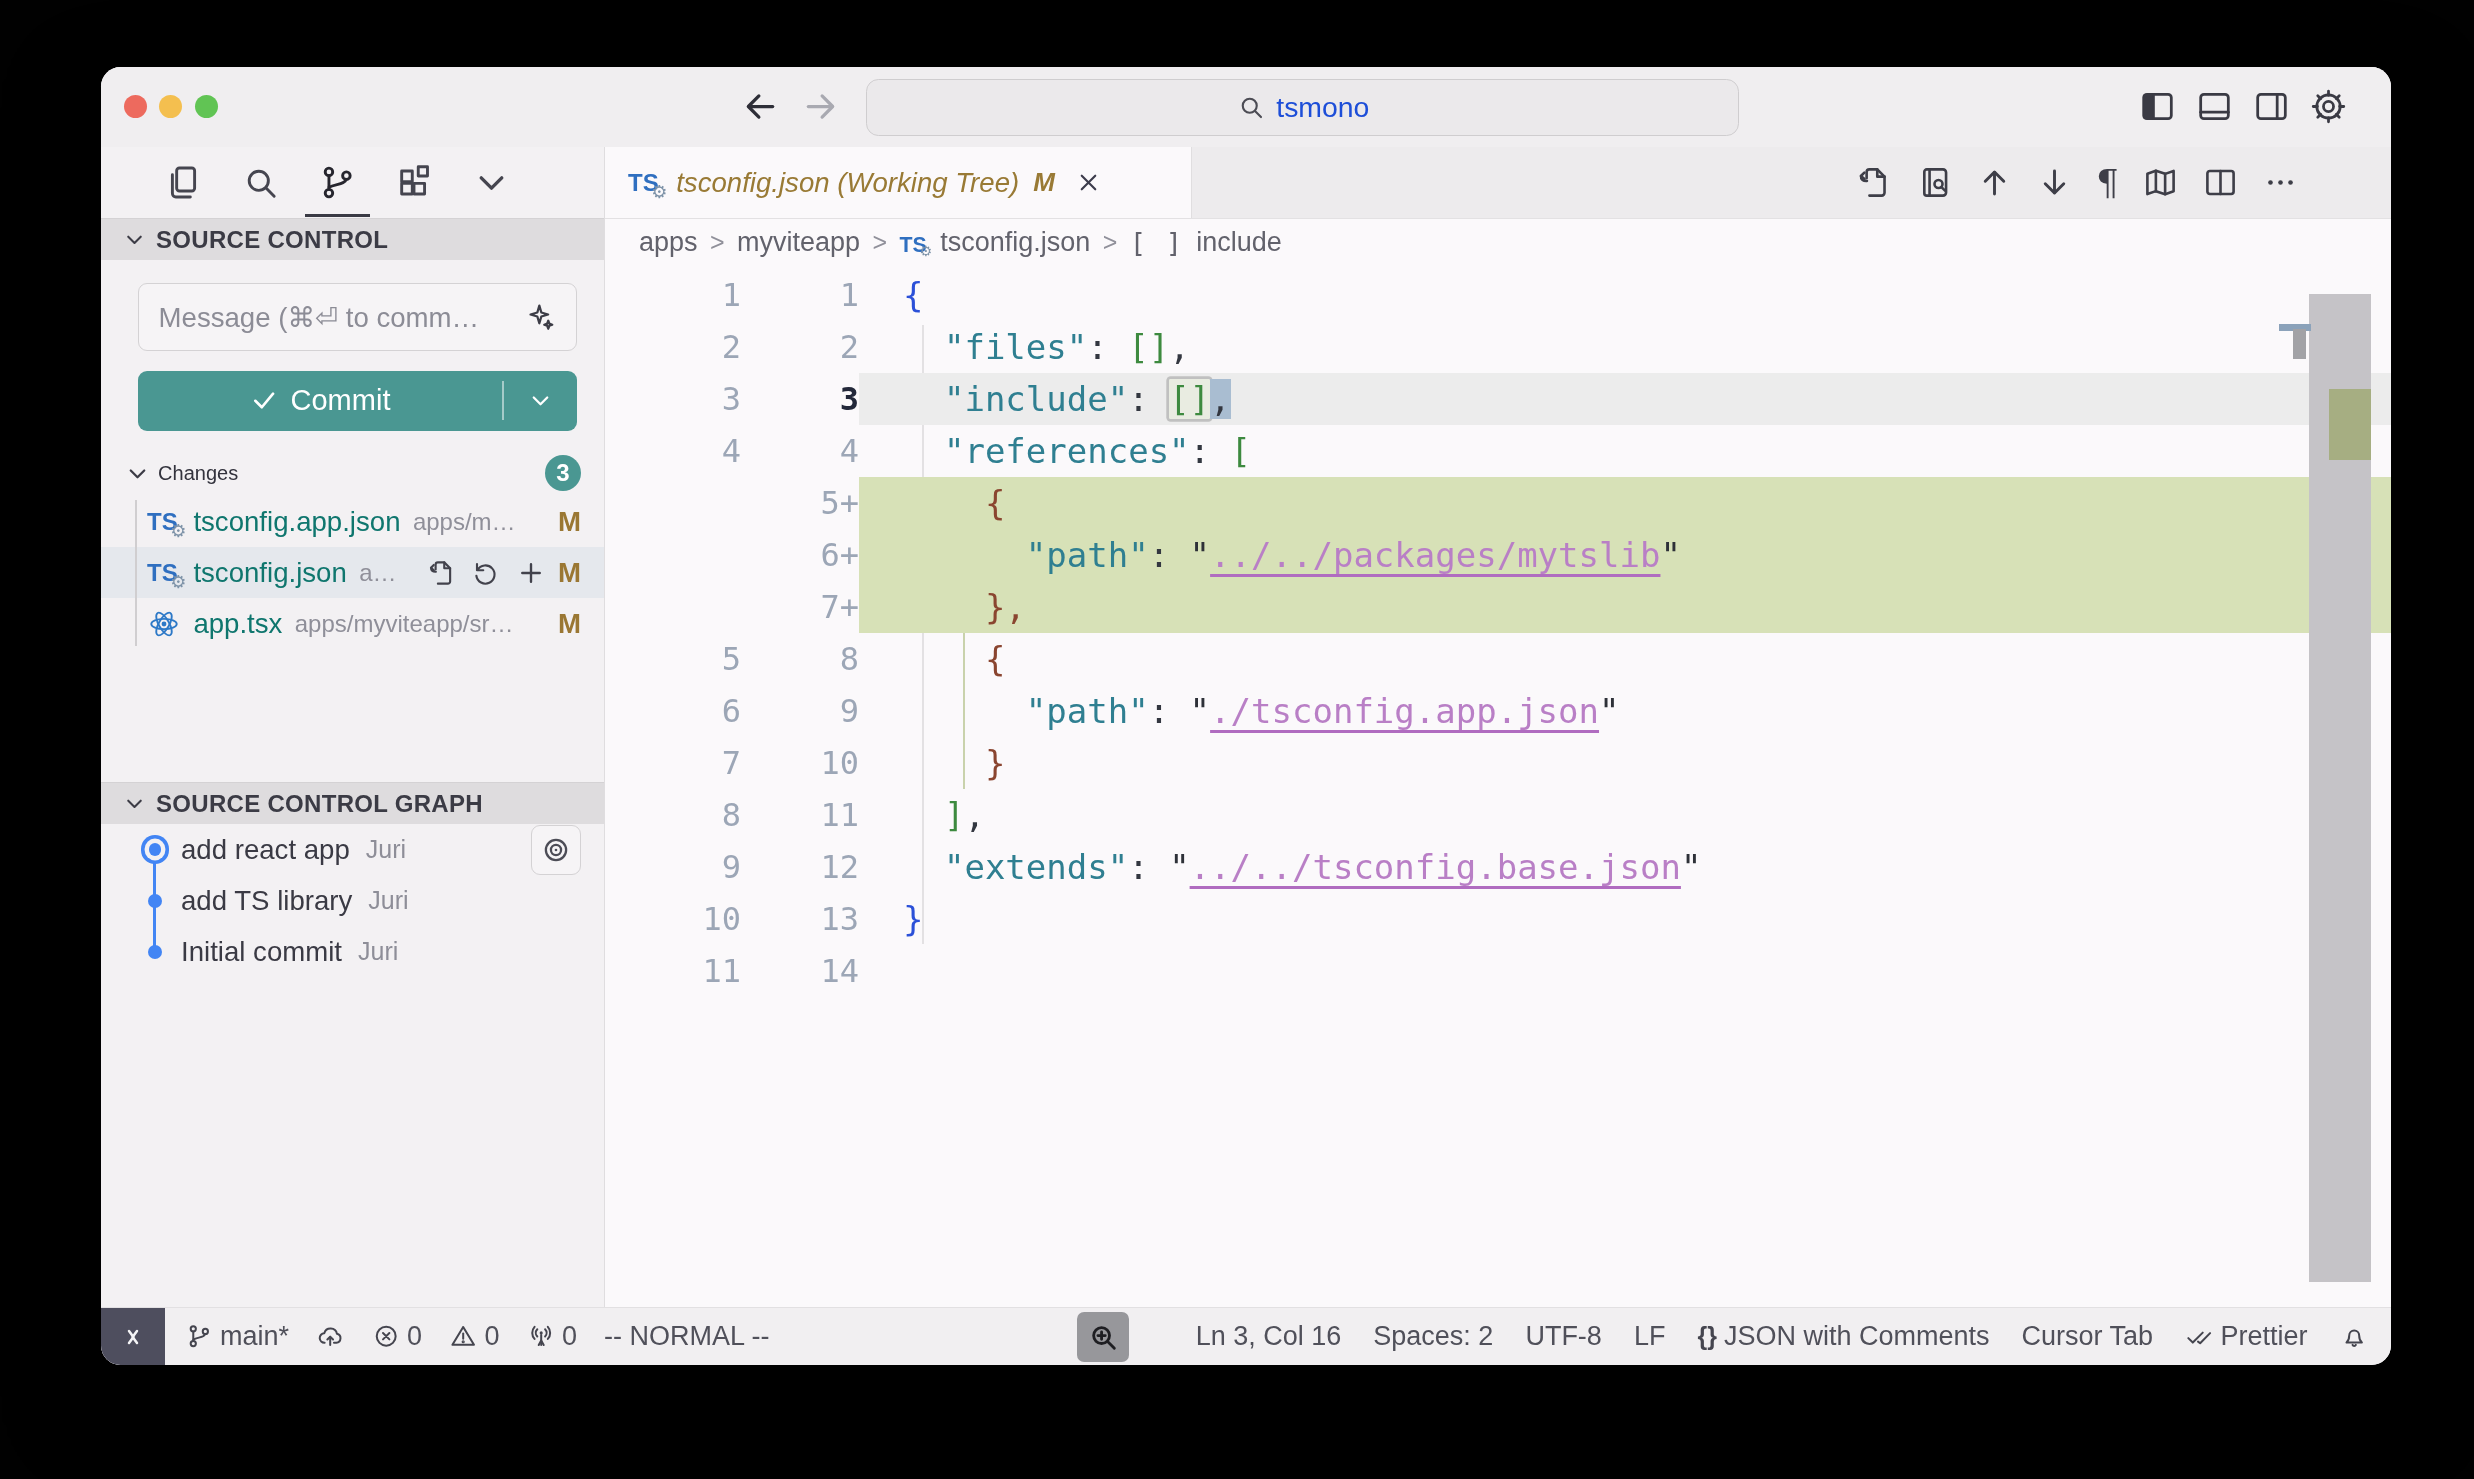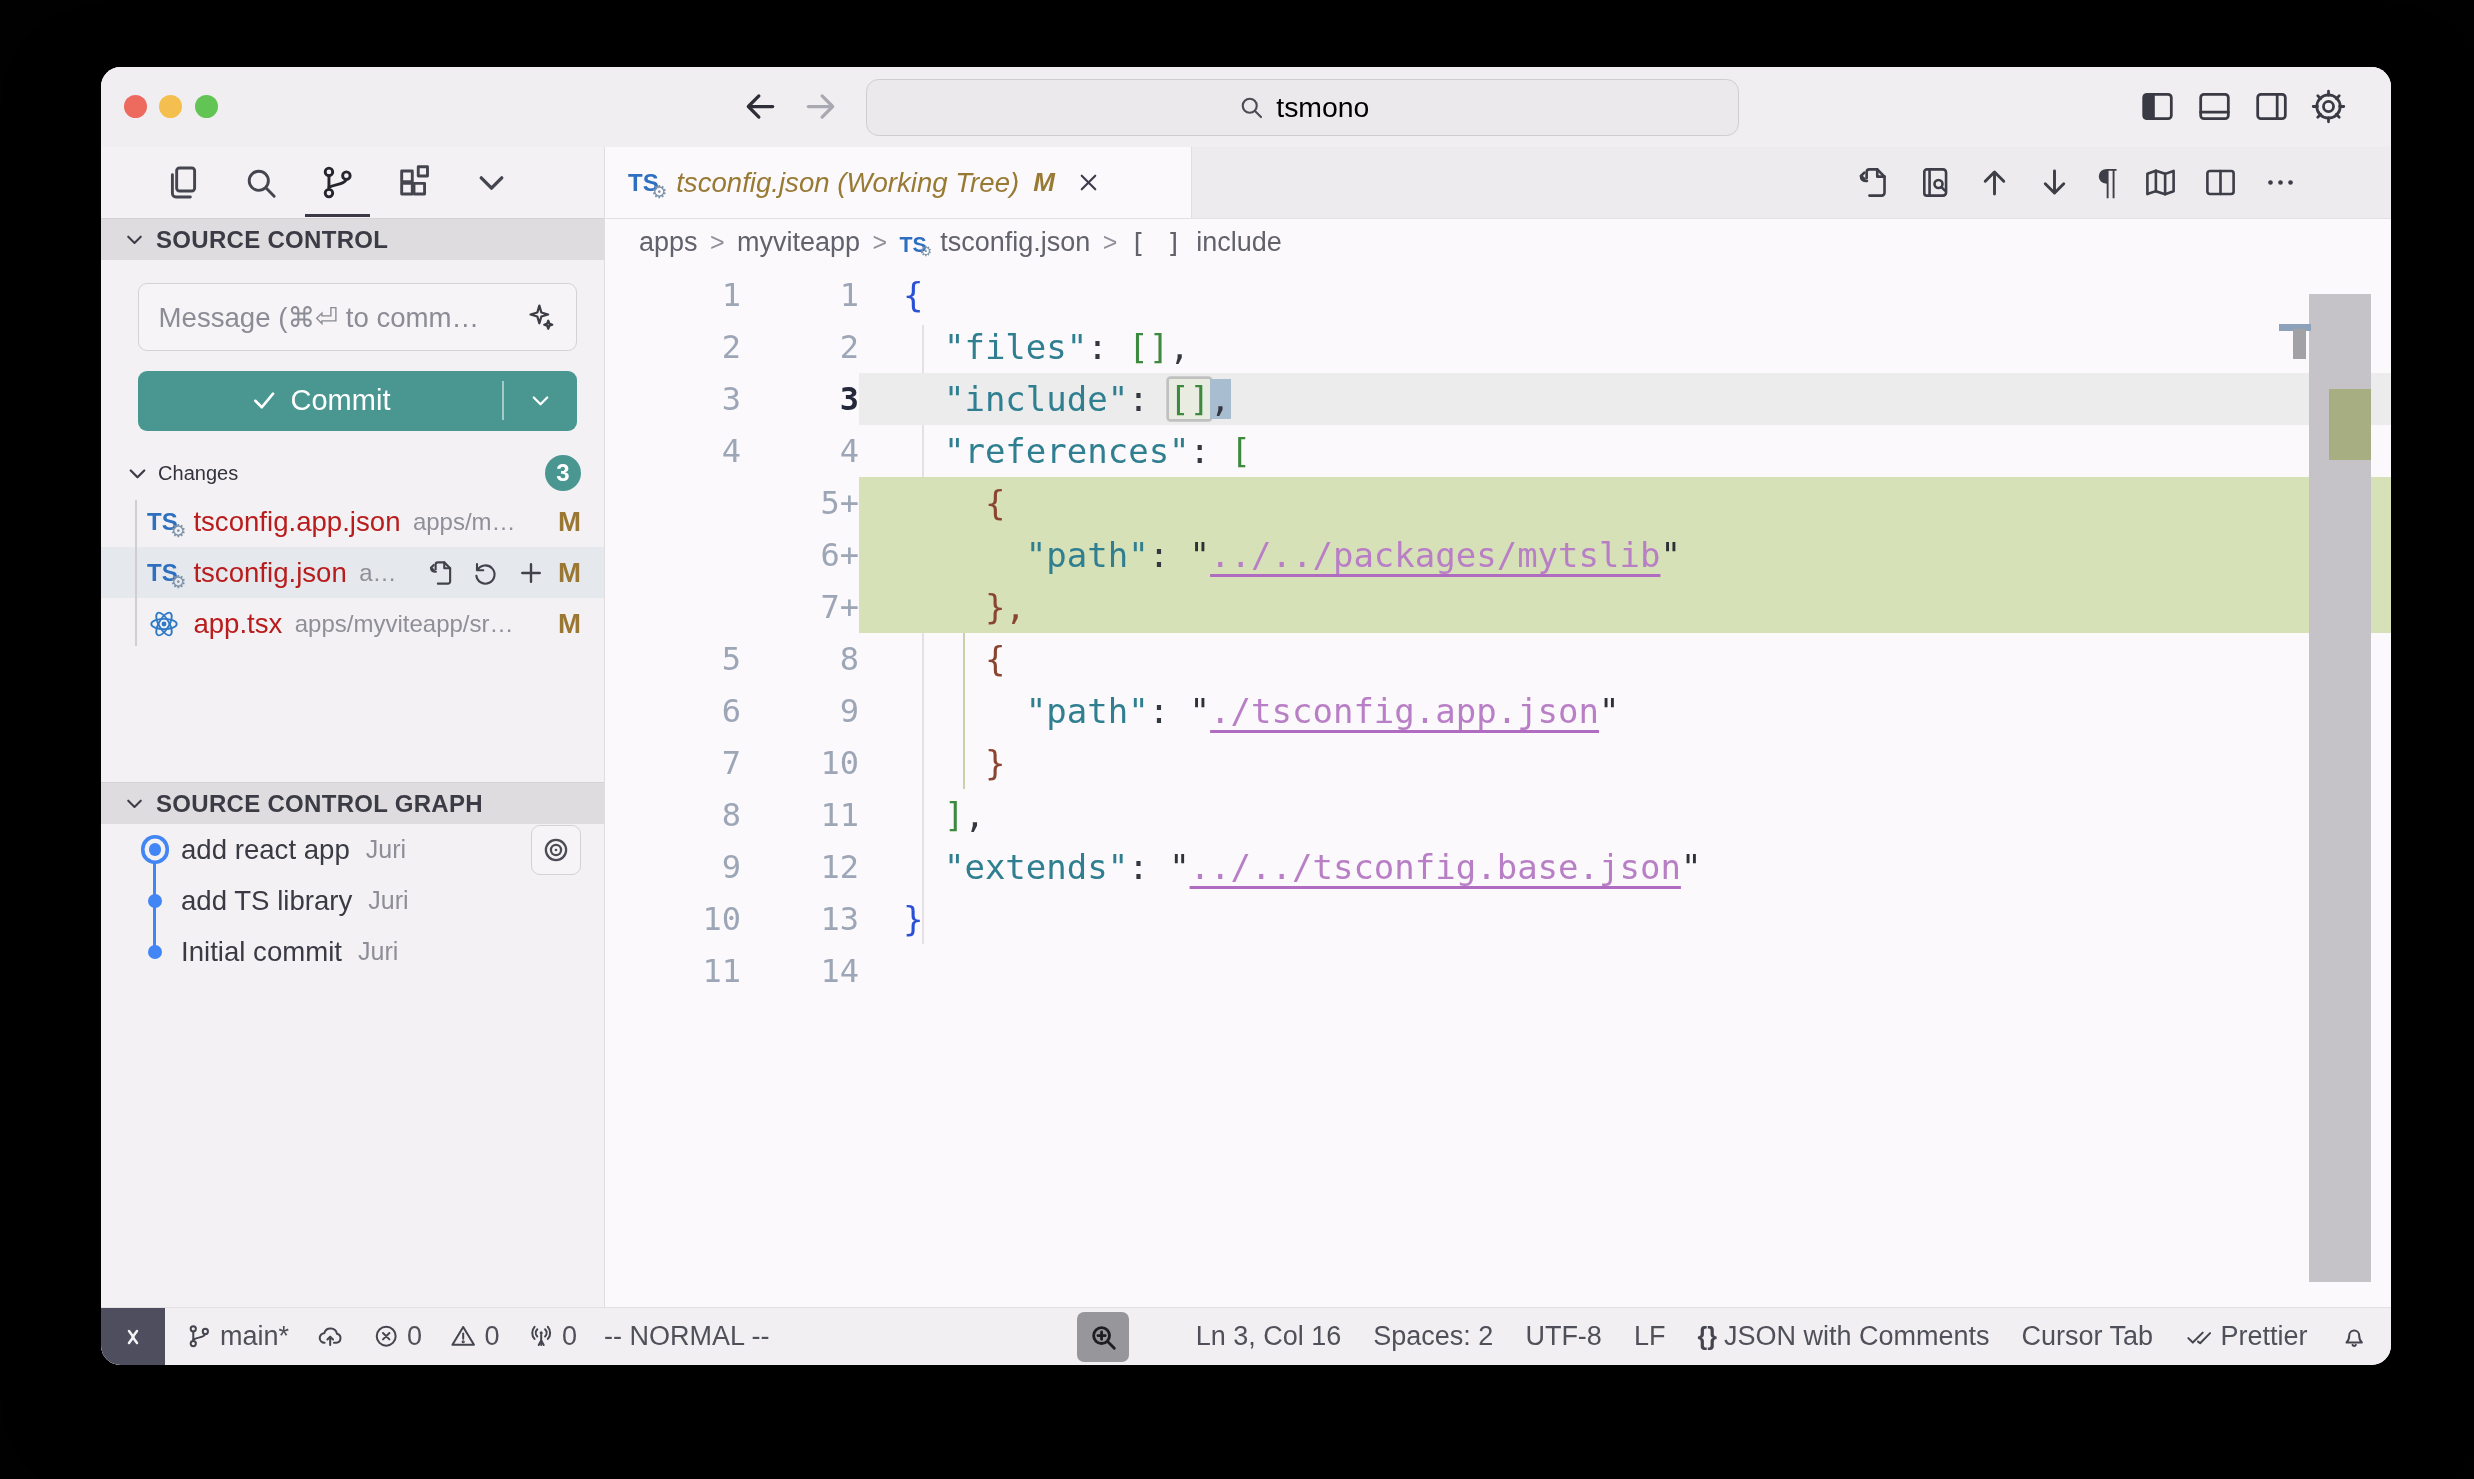--- a/index.html
+++ b/index.html
@@ -6,21 +6,21 @@
   .canvas{position:relative;width:2475px;height:1479px;background:#010101;overflow:hidden;}
   .window{position:absolute;left:101px;top:67px;width:2290px;height:1298px;background:#f2f0f2;border-radius:19.6px;overflow:hidden;box-shadow:0 36px 89px rgba(0,0,0,.6);display:flex;flex-direction:column;}
   
   .titlebar{position:relative;height:80px;background:#f0eef0;flex:0 0 auto;}
   .traffic{position:absolute;left:23px;top:27.6px;display:flex;gap:12.4px;}
   .tl{width:23px;height:23px;border-radius:50%;}
   .tl.red{background:#ed6a5e;}.tl.yellow{background:#f4bf4f;}.tl.green{background:#61c454;}
   .nav{position:absolute;left:640px;top:19.6px;display:flex;gap:21.3px;align-items:center;}
   .nav .icon{width:39px;height:39px;color:#2e2e38;}
   .nav .icon.disabled{color:#a9a9b1;}
-  .searchbox{position:absolute;left:765px;top:11.6px;width:871px;height:55px;background:#ebe9eb;border:1.8px solid #cfcdcf;border-radius:12.4px;display:flex;align-items:center;justify-content:center;gap:10.7px;color:#000000;}
+  .searchbox{position:absolute;left:765px;top:11.6px;width:871px;height:55px;background:#ebe9eb;border:1.8px solid #cfcdcf;border-radius:12.4px;display:flex;align-items:center;justify-content:center;gap:10.7px;color:#1d4ed8;}
   .searchbox .icon{width:30px;height:30px;color:#4c4c54;}
   .searchbox .q{font-size:28.4px;}
   .tb-actions{position:absolute;right:43px;top:20.4px;display:flex;gap:18px;align-items:center;}
   .tb-actions .icon{width:39px;height:39px;color:#3a3a44;}
   
   .main{flex:1;display:flex;min-height:0;}
   .sidebar{width:503px;flex:0 0 auto;background:#f3f1f3;border-right:1.8px solid #dfdddf;position:relative;}
   .activitybar{height:71px;display:flex;align-items:center;padding-left:62px;gap:36px;}
   .ab-item{width:41px;height:41px;color:#45454f;position:relative;display:flex;align-items:center;justify-content:center;}
   .ab-item .icon{width:41px;height:41px;}
@@ -39,21 +39,21 @@
   .commitbtn .sep{width:1.8px;height:39px;background:rgba(255,255,255,.5);}
   .commitbtn .dd{width:73px;display:flex;align-items:center;justify-content:center;}
   .tree-hdr{height:46px;display:flex;align-items:center;padding:0 23px 0 23px;gap:7.1px;margin-top:19.6px;}
   .tree-hdr .chev{width:27px;height:27px;color:#3c3c46;}
   .tree-hdr .t{font-size:20px;color:#33333d;}
   .badge{margin-left:auto;min-width:36px;height:36px;border-radius:18px;background:#4a9792;color:#fff;font-size:24px;font-weight:bold;display:flex;align-items:center;justify-content:center;}
   .changes-list{position:relative;}
   .changes-list .treeline{position:absolute;left:34px;top:3.6px;bottom:3.6px;width:1.8px;background:#d0ced0;}
   .chg-row{height:51px;display:flex;align-items:center;padding:0 23px 0 46px;gap:12.4px;}
   .chg-row.hovered{background:#e5e8ed;}
-  .chg-row .fname{font-size:27.6px;color:#b91c1c;white-space:nowrap;}
+  .chg-row .fname{font-size:27.6px;color:#0f766e;white-space:nowrap;}
   .chg-row .fpath{font-size:24px;color:#8f8f99;white-space:nowrap;overflow:hidden;}
   .chg-row .acts{margin-left:auto;display:flex;gap:14.2px;align-items:center;}
   .chg-row .acts .icon{width:30px;height:30px;color:#42424c;}
   .chg-row .mbadge{font-size:27.6px;font-weight:bold;color:#9a7733;margin-left:auto;}
   .chg-row.hovered .mbadge{margin-left:0;}
   .tsicon{position:relative;width:34px;height:34px;flex:0 0 auto;}
   .tsicon .tstxt{font-size:24px;font-weight:bold;color:#2f6fc0;font-style:normal;line-height:34px;}
   .tsicon .gear{position:absolute;right:-5.3px;bottom:-3.6px;font-size:18px;color:#7e93a8;}
   .reacticon{width:34px;height:34px;color:#2d79c7;flex:0 0 auto;}
   .graph-list{position:relative;}

